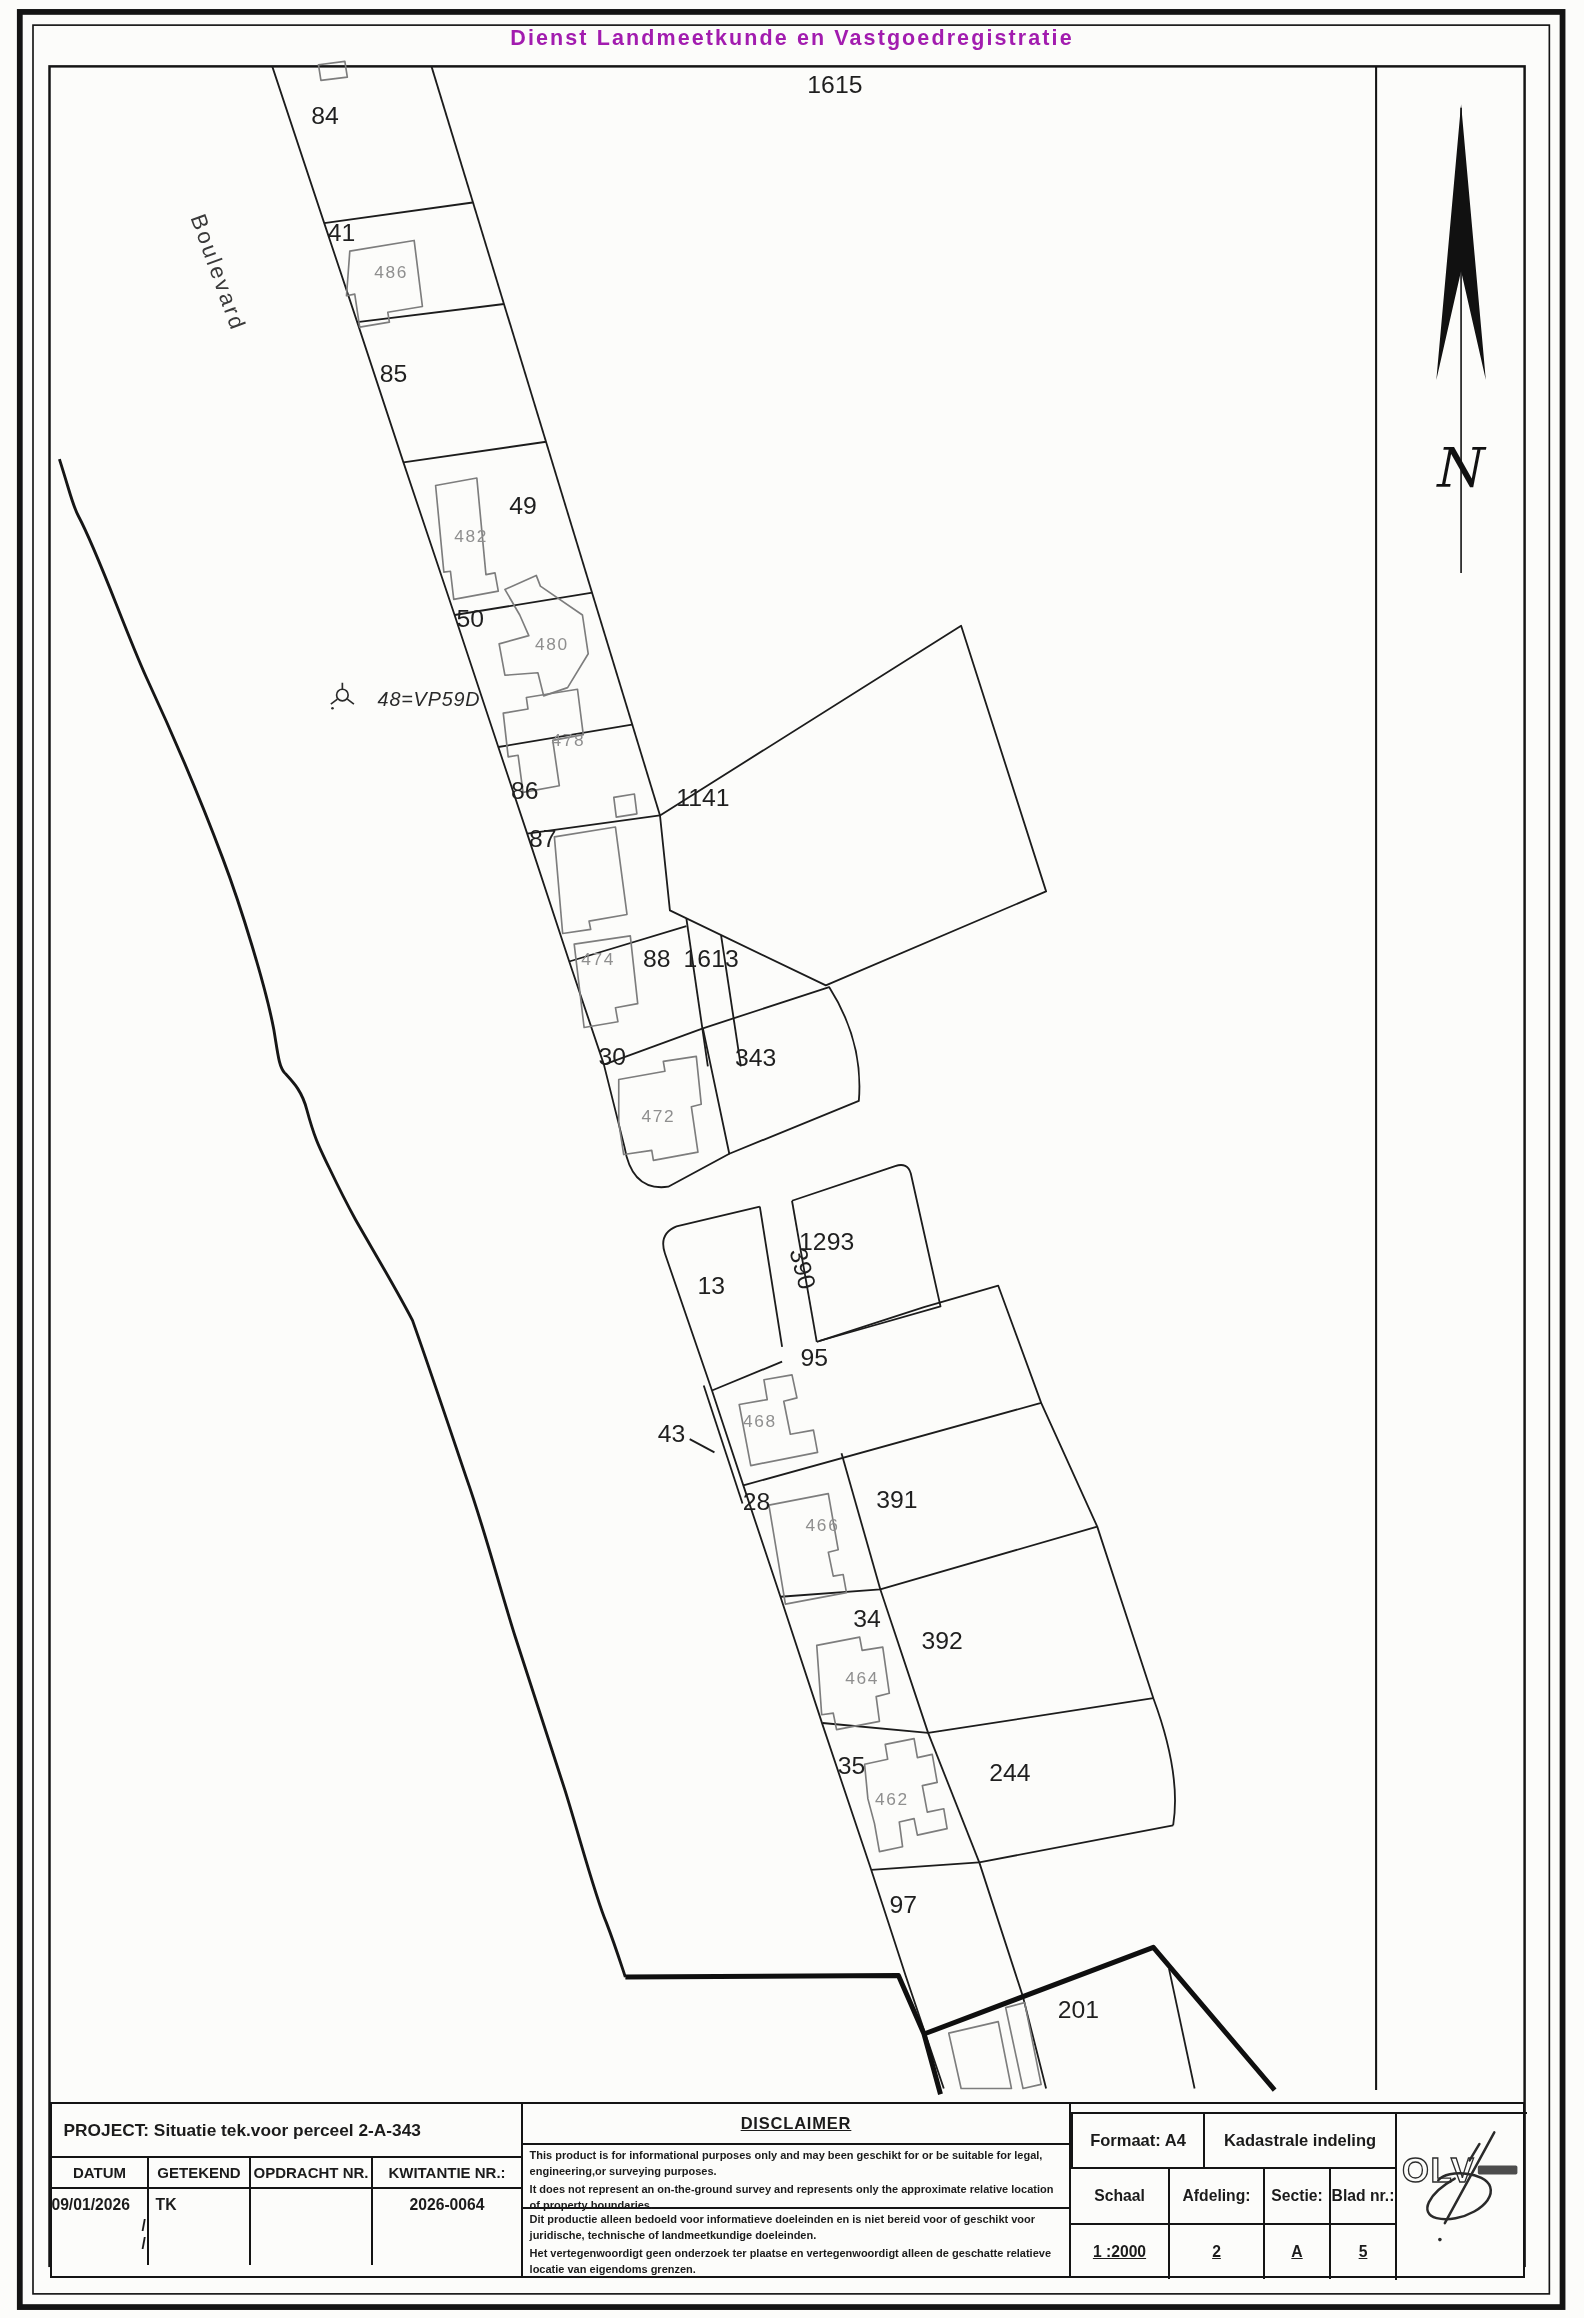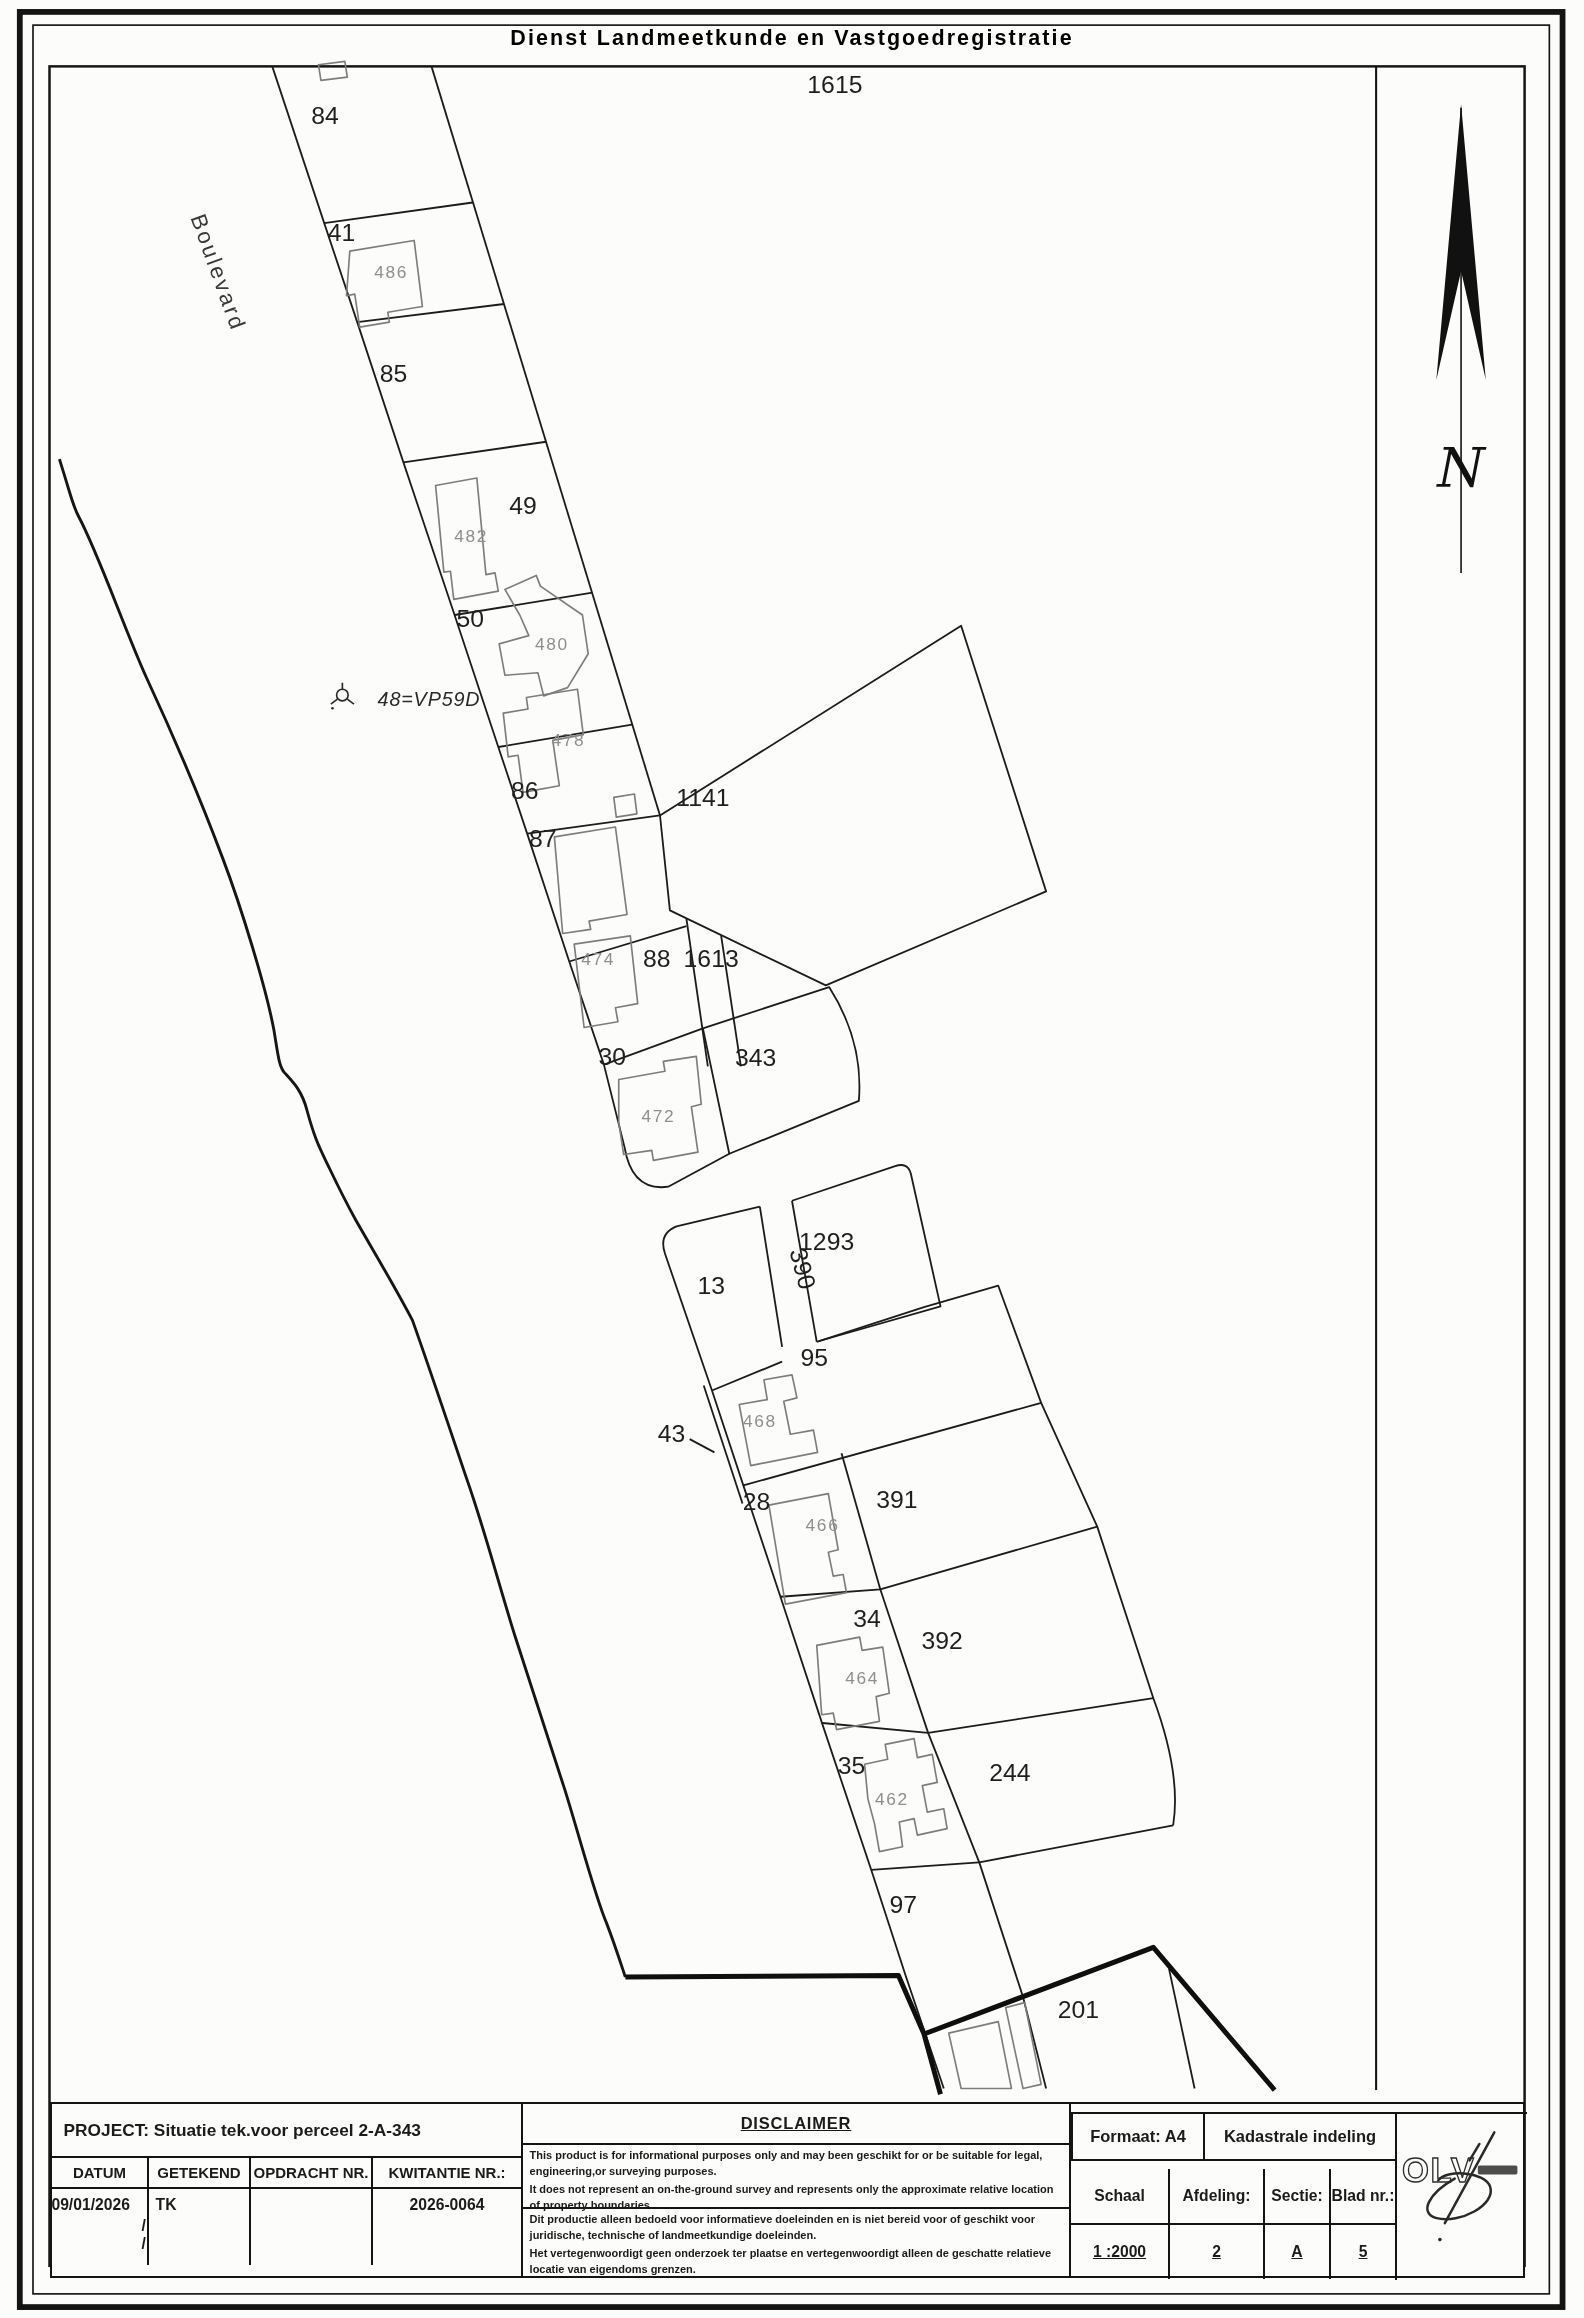--- a/index.html
+++ b/index.html
@@ -7,21 +7,21 @@
   .map-svg{position:absolute;left:0;top:0;width:1584px;height:2319px;}
 
   
   .lbl-parcel{font-family:"Liberation Sans",sans-serif;font-size:30px;fill:#1f1f1f;text-anchor:middle;}
   .lbl-building{font-family:"Liberation Sans",sans-serif;font-size:21px;fill:#8f8f8f;text-anchor:middle;letter-spacing:2px;}
   .lbl-street{font-family:"Liberation Sans",sans-serif;font-size:27px;fill:#3a3a3a;text-anchor:middle;letter-spacing:3px;}
   .lbl-bench{font-family:"Liberation Sans",sans-serif;font-style:italic;font-size:24px;fill:#2a2a2a;text-anchor:middle;letter-spacing:1px;}
   .lbl-north{font-family:"DejaVu Serif",serif;font-style:italic;font-size:66px;fill:#111;text-anchor:middle;}
 
   
-  .page-title{position:absolute;top:25.6px;left:37px;right:37px;text-align:center;font-size:21.5px;font-weight:700;letter-spacing:2.1px;color:#000000;}
+  .page-title{position:absolute;top:25.6px;left:37px;right:37px;text-align:center;font-size:21.5px;font-weight:700;letter-spacing:2.1px;color:#a21caf;}
 
   
   .tb{position:absolute;left:50px;top:2090px;width:1475px;height:176px;box-sizing:border-box;border:2.5px solid #141414;background:#fcfcfa;font-weight:700;margin-top:12px;}
   .tb *{box-sizing:border-box;}
   .tb-left{position:absolute;left:0;top:0;width:471px;height:100%;border-right:2.5px solid #141414;}
   .tb-project{height:54px;border-bottom:2.5px solid #141414;display:flex;align-items:center;padding-left:11.6px;font-size:17.3px;}
   .tb-headrow,.tb-valrow{display:flex;}
   .tb-headrow{height:31px;border-bottom:2.5px solid #141414;}
   .tb-valrow{height:76px;}
   .tb-cell{border-right:2.5px solid #141414;display:flex;align-items:center;justify-content:center;font-size:15px;}
@@ -32,21 +32,21 @@
   .v-datum .d2{margin-top:21.5px;padding-left:11.6px;letter-spacing:8.3px;}
   .v-getekend{justify-content:flex-start !important;padding-left:6.6px;}
 
   .tb-disc{position:absolute;left:471px;top:0;width:548px;height:100%;border-right:2.5px solid #141414;}
   .tb-disc-title{height:41px;border-bottom:2.5px solid #141414;display:flex;align-items:center;justify-content:center;font-size:16.5px;letter-spacing:0.8px;text-decoration:underline;}
   .tb-disc-en{height:64px;border-bottom:2.5px solid #141414;}
   .tb-disc-en,.tb-disc-nl{padding:3.3px 6.6px 0 6.6px;font-size:11px;line-height:1.4;}
   .tb-disc p{margin:0 0 3.3px 0;}
 
   .tb-right{position:absolute;left:1019px;top:0;width:456px;height:100%;}
-  .tbr-row1{position:absolute;left:0;top:8.3px;width:324px;height:49px;border:2.5px solid #141414;border-right:none;display:flex;justify-content:space-between;}
+  .tbr-row1{position:absolute;left:0;top:8.3px;width:324px;height:57px;border:2.5px solid #141414;border-right:none;display:flex;justify-content:space-between;}
   .r1-formaat{width:132px;border-right:2.5px solid #141414;display:flex;align-items:center;justify-content:center;font-size:16.5px;}
   .r1-kad{flex:1;display:flex;align-items:center;justify-content:center;font-size:16.5px;}
   .tbr-row2{position:absolute;left:0;top:65px;width:324px;height:56px;display:flex;border-bottom:2.5px solid #141414;}
   .tbr-row3{position:absolute;left:0;top:121px;width:372px;height:54px;display:flex;text-decoration:underline;}
   .tbr-cell{border-right:2.5px solid #141414;display:flex;align-items:center;justify-content:center;font-size:15.7px;}
   .c-schaal{width:99px;}.c-afdeling{width:95px;}.c-sectie{width:66px;}.c-blad{width:64px;border-right:none;}
   .tbr-logo{position:absolute;left:324px;top:8.3px;width:132px;height:168px;border-top:2.5px solid #141414;border-left:2.5px solid #141414;}
 </style>
 </head>
 <body>

